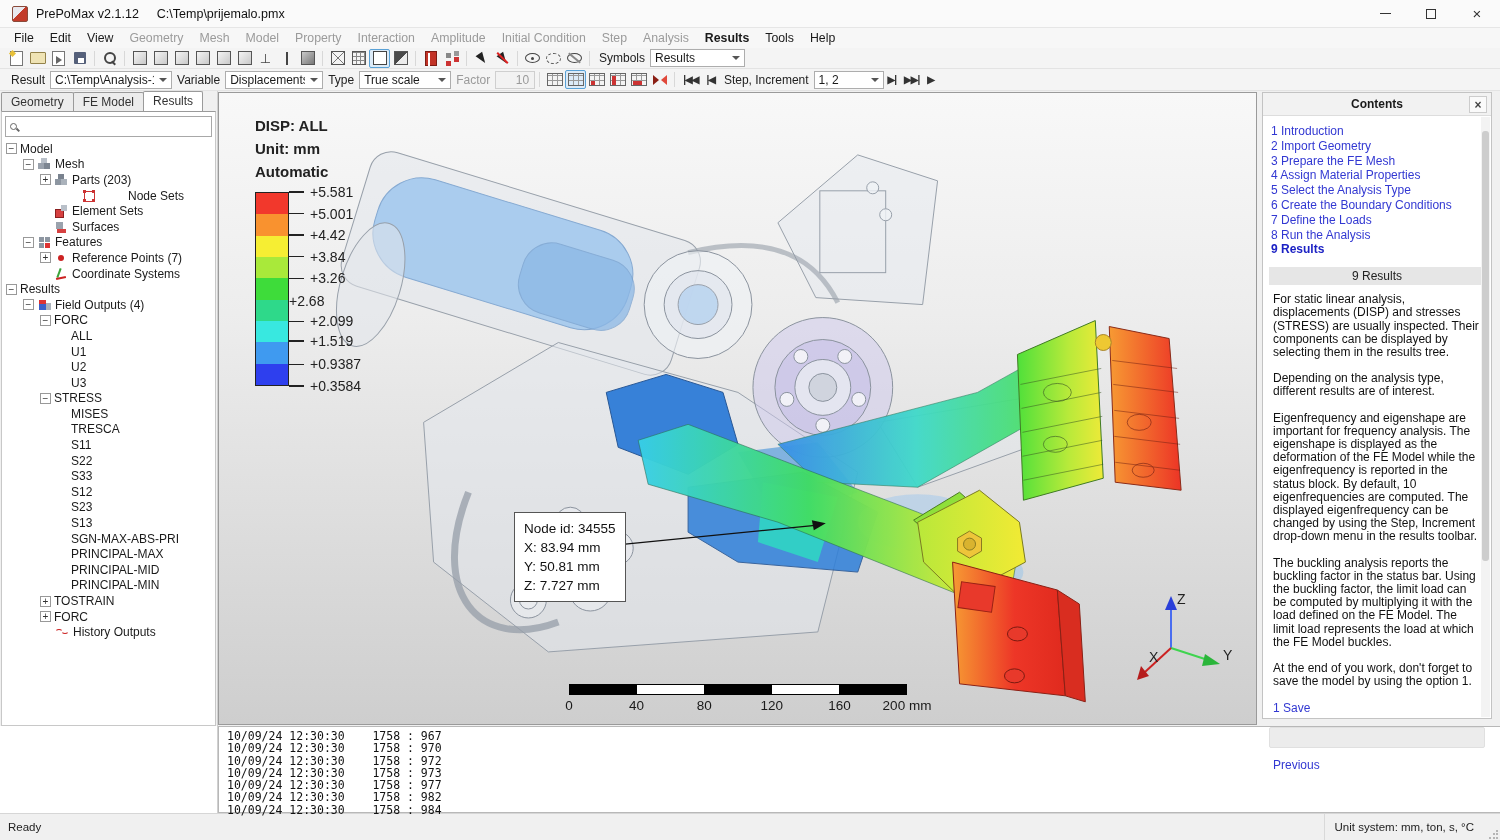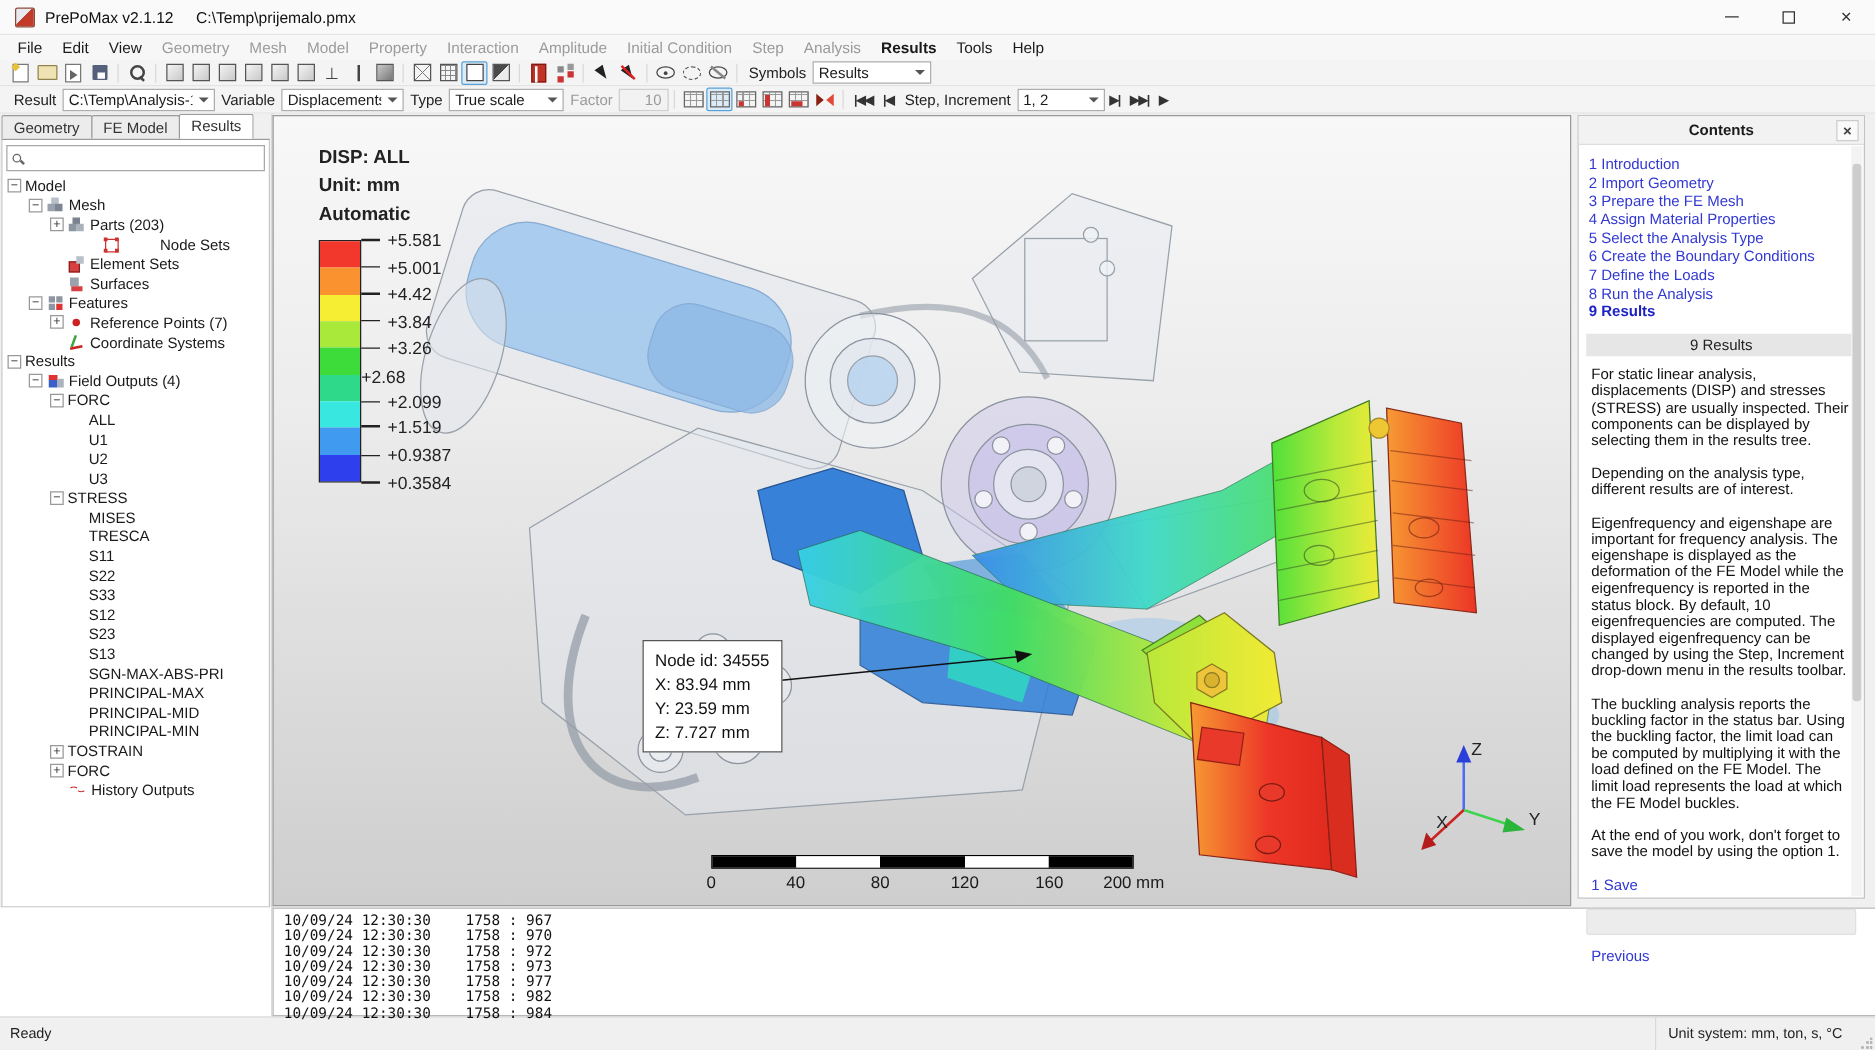--- a/index.html
+++ b/index.html
@@ -616,21 +616,21 @@
           <div class="legend-lab" style="top: 187px;">
             <i></i>
             <span>+0.3584</span>
           </div>
         </div>
     </div>
 
     <div class="anno">
       <div>Node id: 34555</div>
       <div>X: 83.94 mm</div>
-      <div>Y: 23.59 mm</div>
+      <div>Y: 50.81 mm</div>
       <div>Z: 7.727 mm</div>
     </div>
 
     <div class="scalebar">
       <div class="bar">
           <i></i>
           <i></i>
           <i></i>
           <i></i>
           <i></i>

